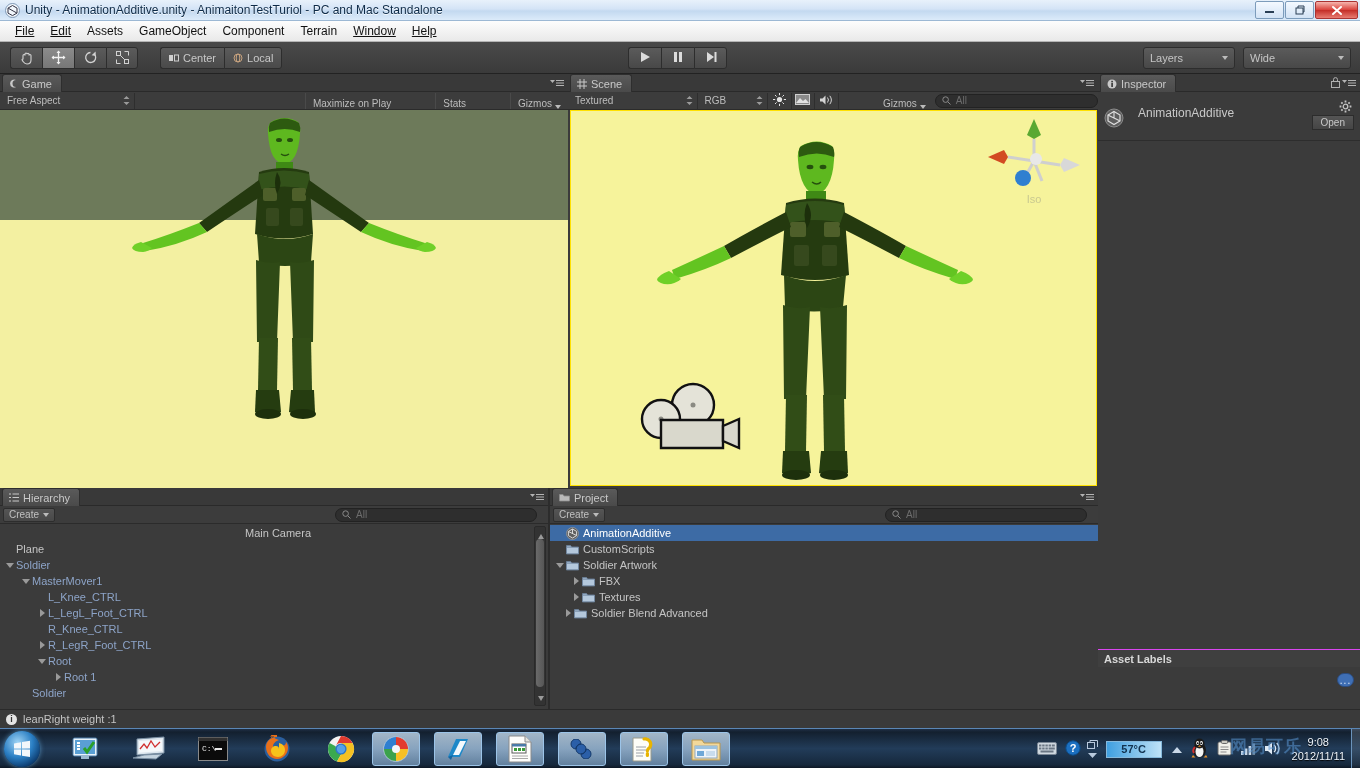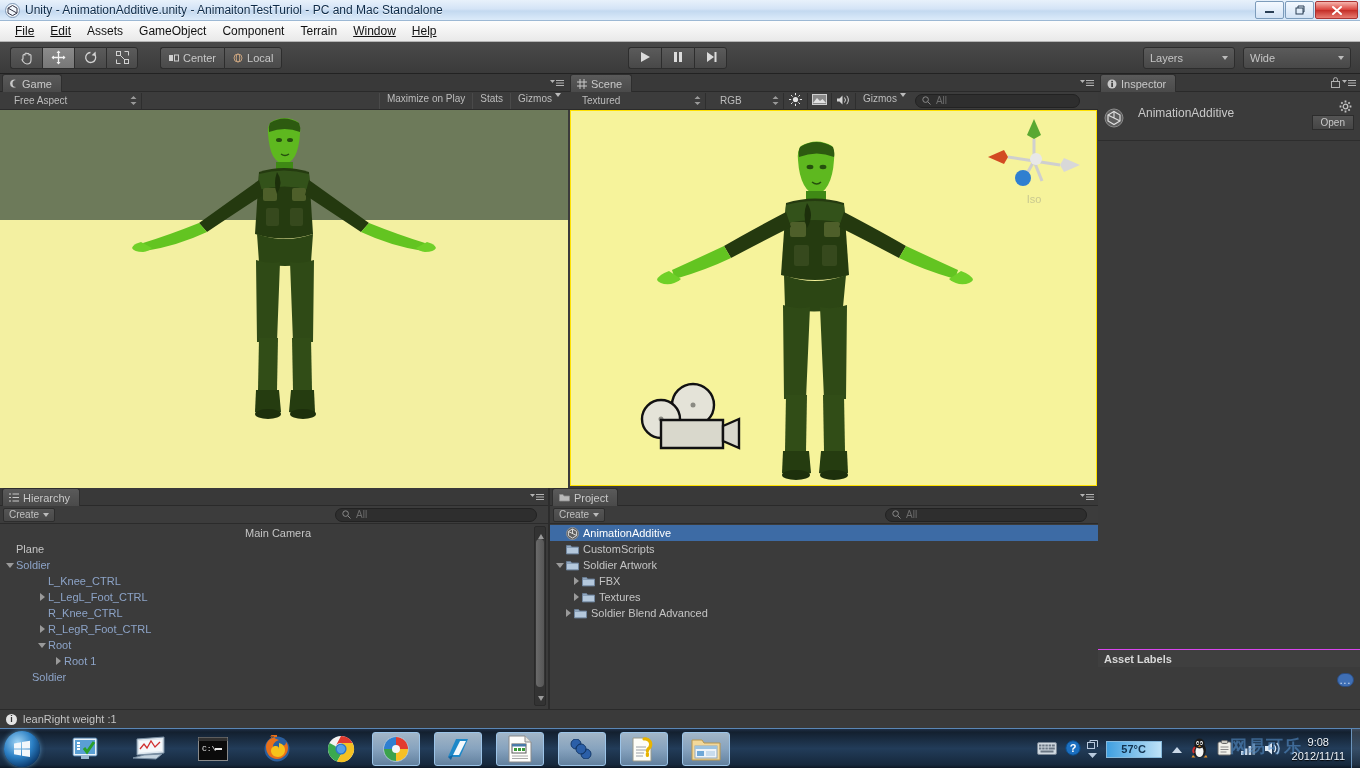--- a/index.html
+++ b/index.html
@@ -132,25 +132,25 @@
     font-size: 10px; color: #6d6d6d;
   }
 
   
   .view-toolbar {
     height: 18px; background: #3c3c3c; border-bottom: 1px solid #2b2b2b;
     display: flex; align-items: center; font-size: 10px; color: #bdbdbd;
   }
   .vt-dd {
     height: 16px; display: flex; align-items: center; justify-content: space-between;
-    padding: 0 4px 0 7px; border-right: 1px solid #2e2e2e; color: #bdbdbd; margin-left: 7px;
+    padding: 0 4px 0 7px; border-right: 1px solid #2e2e2e; color: #bdbdbd;
   }
   .vt-btn {
-    height: 16px; padding: 0 7px; display: flex; align-items: flex-start; gap: 3px;
-    border-left: 1px solid #4a4a4a; color: #bdbdbd;
+    height: 16px; padding: 0 7px; display: flex; align-items: flex-end; gap: 3px;
+    border-left: 1px solid #4a4a4a; color: #bdbdbd; margin-left: 37px;
   }
   .vt-icon-btn {
     width: 24px; height: 16px; display: flex; align-items: center; justify-content: center;
     border-right: 1px solid #2e2e2e;
   }
 
   
   .tree { position: relative; overflow: hidden; }
   .tree-row {
     height: 16px; display: flex; align-items: center;
@@ -689,20 +689,26 @@
         </div>
         <div class="tree-row" style="padding-left: 4px;">
           <span class="twisty"></span>
           <span class="row-label">Plane</span>
         </div>
         <div class="tree-row" style="padding-left: 4px;">
           <span class="twisty">
             <span class="tri-down"></span>
           </span>
           <span class="row-label prefab">Soldier</span>
+        </div>
+        <div class="tree-row" style="padding-left: 20px;">
+          <span class="twisty">
+            <span class="tri-down"></span>
+          </span>
+          <span class="row-label prefab">MasterMover1</span>
         </div>
         <div class="tree-row" style="padding-left: 36px;">
           <span class="twisty"></span>
           <span class="row-label prefab">L_Knee_CTRL</span>
         </div>
         <div class="tree-row" style="padding-left: 36px;">
           <span class="twisty">
             <span class="tri-right"></span>
           </span>
           <span class="row-label prefab">L_LegL_Foot_CTRL</span>

